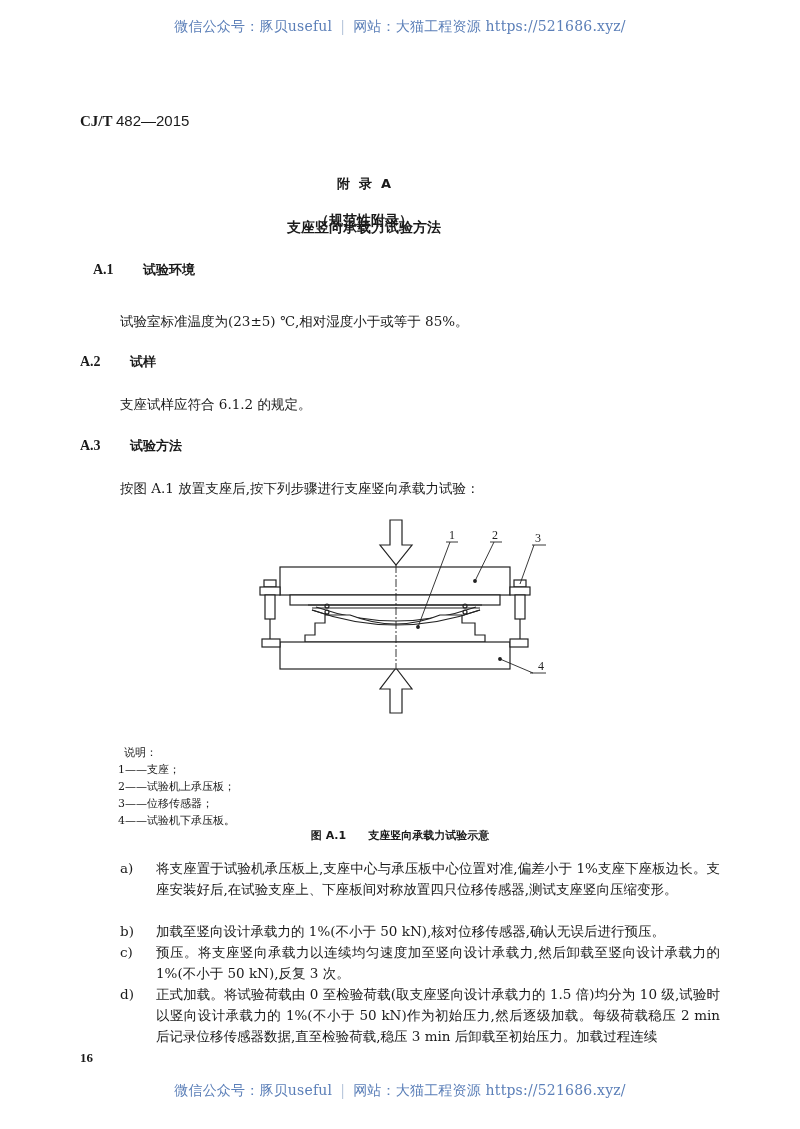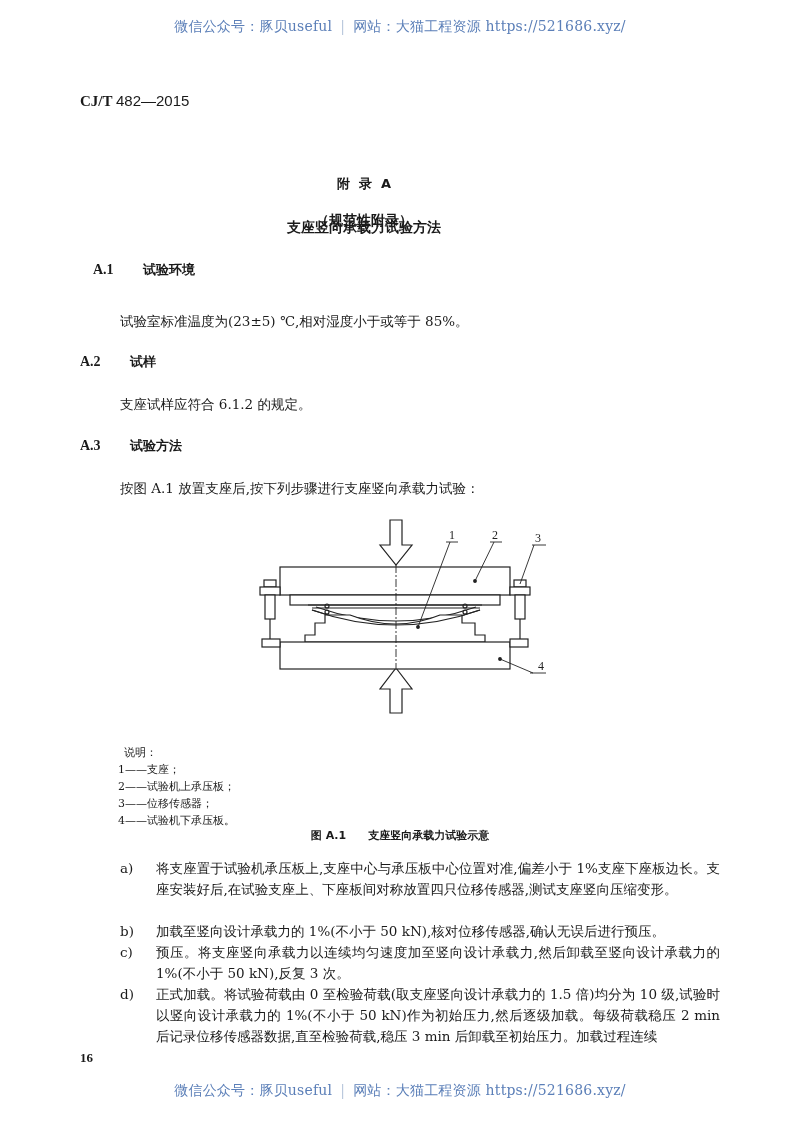--- a/index.html
+++ b/index.html
@@ -2,21 +2,21 @@
 <html><head>
 <meta charset="utf-8">
 <style>
   html, body { margin: 0; padding: 0; background: #ffffff; }
   body { width: 800px; height: 1129px; position: relative; overflow: hidden;
          font-family: "DejaVu Serif", "Liberation Serif", serif; color: #1a1a1a; }
   .abs { position: absolute; }
   .watermark { left: 0; width: 800px; text-align: center; font-size: 14px; color: #5b7fb8;
                font-family: "DejaVu Serif", serif; letter-spacing: 0.2px; white-space: nowrap; }
   .watermark .sep { color: #b8c6dc; margin: 0 8px; }
-  .std-code { left: 80px; top: 92px; font-size: 15px; font-weight: bold; font-family: "Liberation Serif", serif; }
+  .std-code { left: 80px; top: 112px; font-size: 15px; font-weight: bold; font-family: "Liberation Serif", serif; }
   .std-code .num { font-family: "Liberation Sans", sans-serif; font-weight: normal; }
   .center { left: 0; width: 728px; text-align: center; font-weight: bold; font-family: "DejaVu Sans", sans-serif; font-size: 13px; }
   .heading { left: 80px; font-family: "DejaVu Sans", sans-serif; font-weight: bold; font-size: 13px; white-space: nowrap; }
   .heading .num { display: inline-block; width: 50px; font-family: "Liberation Serif", serif; font-size: 14px; }
   .para { left: 120px; font-size: 13.5px; white-space: nowrap; }
   .legend { left: 118px; font-size: 11px; line-height: 17px; }
   .legend div { white-space: nowrap; }
   .fig-caption { left: 0; width: 800px; text-align: center; font-family: "DejaVu Sans", sans-serif; font-weight: bold; font-size: 11px; white-space: nowrap; }
   .fig-caption .fig-num { margin-right: 22px; }
   .item { left: 120px; width: 600px; font-size: 13.5px; line-height: 21px; }

